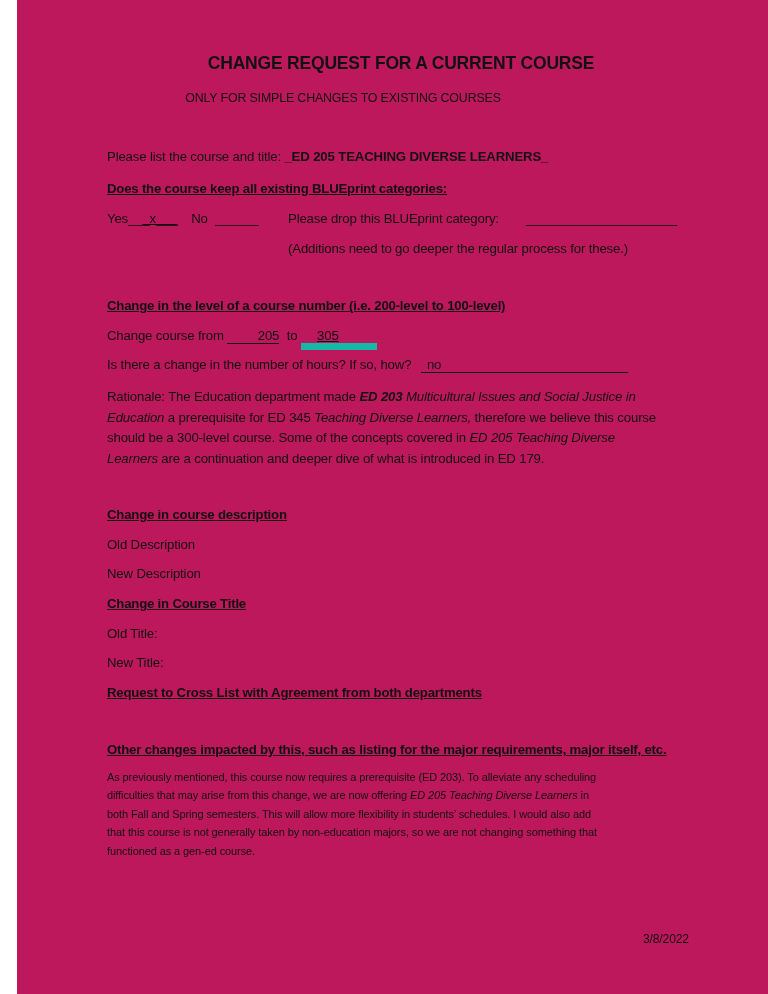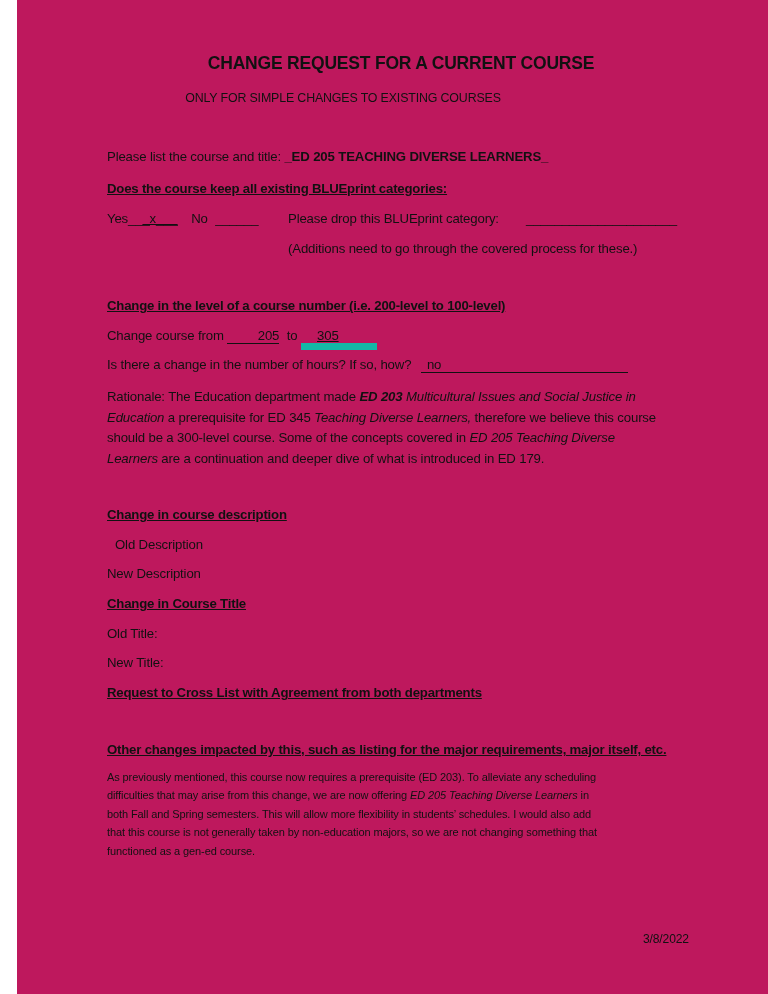--- a/index.html
+++ b/index.html
@@ -39,21 +39,21 @@
 
   <div class="abs t13" style="left:90px; top:211px;">
     <span>Yes</span><span>__</span><span class="fill-u">_x___</span>
     <span style="margin-left:10px;">No</span>
     <span style="margin-left:4px;">______</span>
   </div>
   <div class="abs t13" style="left:271px; top:211px;">
     <span>Please drop this BLUEprint category:</span>
   </div>
   <div class="abs t13" style="left:509px; top:211px;">_____________________</div>
-  <div class="abs t13" style="left:271px; top:241px;">(Additions need to go through the covered process for these.)</div>
+  <div class="abs t13" style="left:271px; top:241px;">(Additions need to go deeper the regular process for these.)</div>
 
   <div class="abs head" style="left:90px; top:298px;">Change in the level of a course number  (i.e.  200-level to 100-level)</div>
 
   <div class="abs t13" style="left:90px; top:328px;">
     <span>Change course from </span><span style="display:inline-block; width:52px; border-bottom:1px solid #111; text-align:right; padding-left:10px; box-sizing:border-box; line-height:14px;"><span>205</span></span>
     <span style="margin-left:4px;">to</span>
     <span style="display:inline-block; width:76px; border-bottom:7px solid #14b8a6; padding-left:16px; box-sizing:border-box; line-height:14px;"><span class="fill-u">305</span></span>
   </div>
 
   <div class="abs t13" style="left:90px; top:357px;">
@@ -62,21 +62,21 @@
   </div>
 
   <div class="para rationale" id="rationale">
       <span class="line"><span>Rationale: The Education department made </span><span class="b i">ED 203</span><span class="i"> Multicultural Issues and Social Justice in</span></span>
       <span class="line"><span class="i">Education</span><span> a prerequisite for ED 345 </span><span class="i">Teaching Diverse Learners,</span><span> therefore we believe this course</span></span>
       <span class="line"><span>should be a 300-level course.  Some of the concepts covered in </span><span class="i">ED 205 Teaching Diverse</span></span>
       <span class="line"><span class="i">Learners</span><span> are a continuation and deeper dive of what is introduced in ED 179.</span></span>
     </div>
 
   <div class="abs head" style="left:90px; top:507px;">Change in course description</div>
-  <div class="abs t13" style="left:90px; top:537px;margin-left:8px;">Old Description</div>
+  <div class="abs t13" style="left:90px; top:537px;">Old Description</div>
   <div class="abs t13" style="left:90px; top:566px;">New Description</div>
 
   <div class="abs head" style="left:90px; top:596px;">Change in Course Title</div>
   <div class="abs t13" style="left:90px; top:626px;">Old Title:</div>
   <div class="abs t13" style="left:90px; top:655px;">New Title:</div>
 
   <div class="abs head" style="left:90px; top:685px;">Request to Cross List with Agreement from both departments</div>
 
   <div class="abs head" style="left:90px; top:742px;">Other changes impacted by this, such as listing for the major requirements, major itself, etc.</div>
   <div class="para other" id="other">

